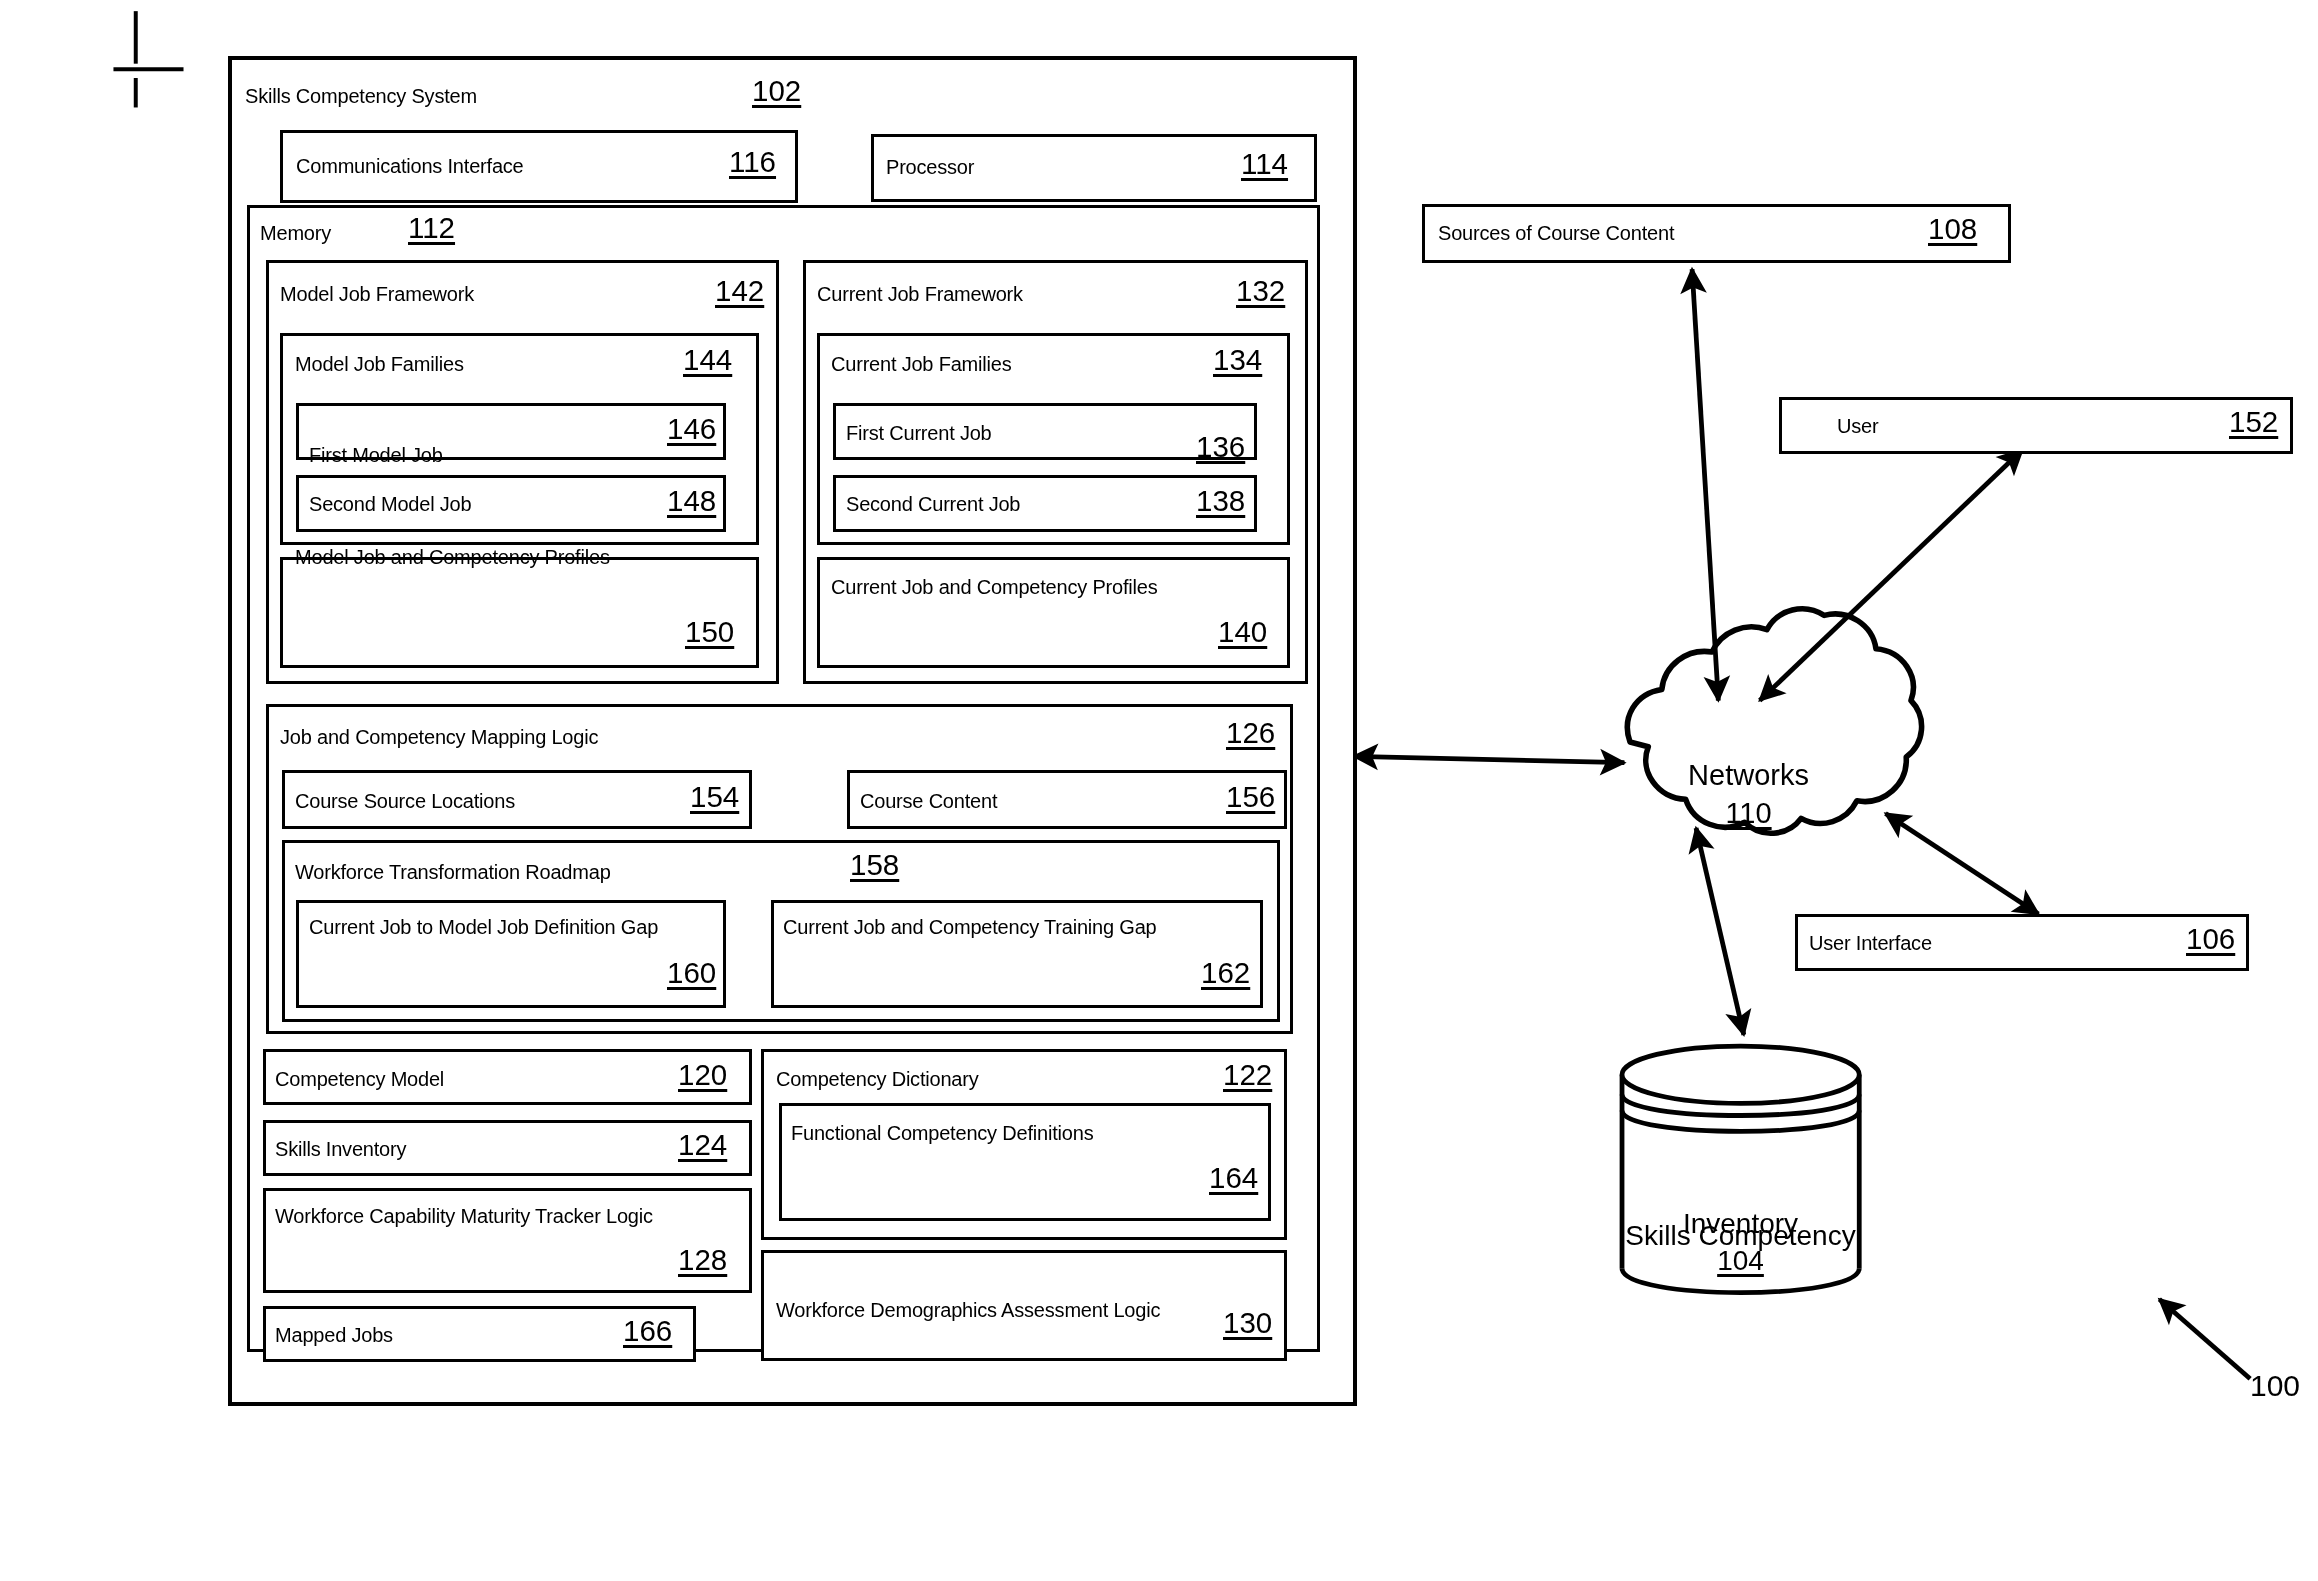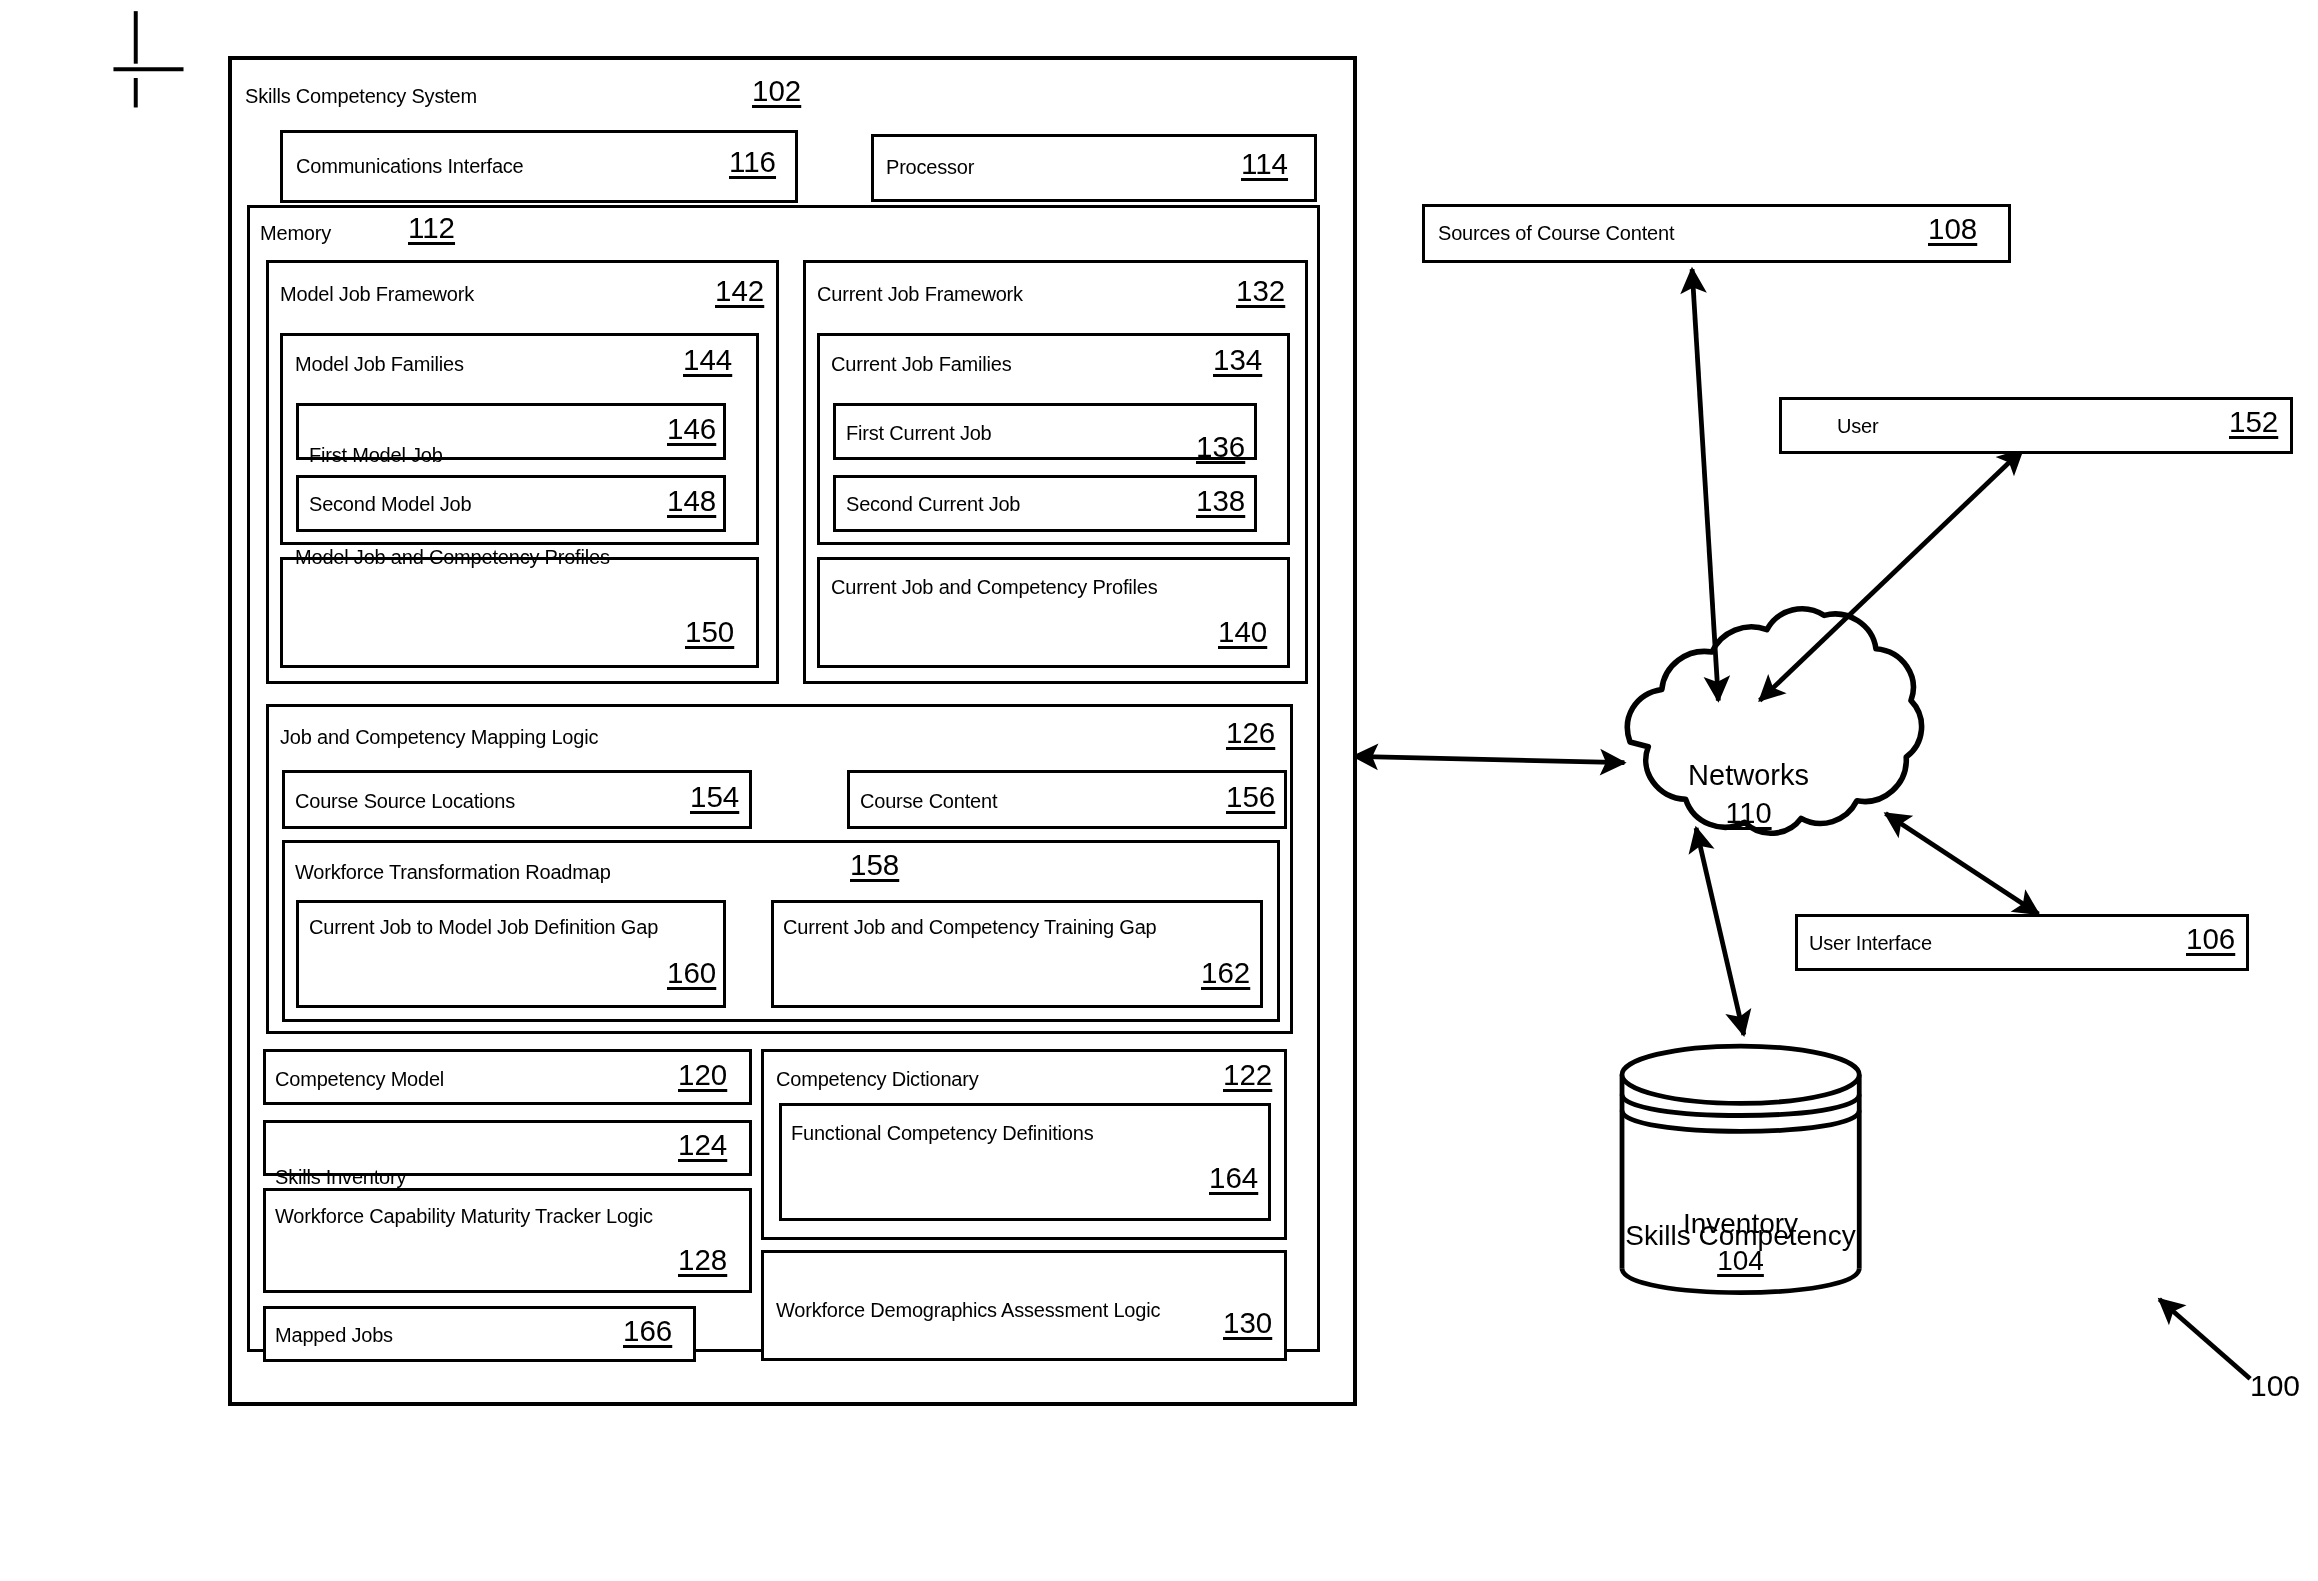--- a/index.html
+++ b/index.html
@@ -227,21 +227,21 @@
 
   <div class="pbox" style="left:771px; top:900px; width:492px; height:108px;"></div>
   <div class="ttl wrap" style="left:783px; top:909px; width:454px;">Current Job and Competency Training Gap</div>
   <div class="ref" style="left:1201px; top:954px;">162</div>
 
   <div class="pbox" style="left:263px; top:1049px; width:489px; height:56px;"></div>
   <div class="ttl" style="left:275px; top:1061px;">Competency Model</div>
   <div class="ref" style="left:678px; top:1056px;">120</div>
 
   <div class="pbox" style="left:263px; top:1120px; width:489px; height:56px;"></div>
-  <div class="ttl" style="left:275px; top:1159px;text-align:center;">Skills Inventory</div>
+  <div class="ttl" style="left:275px; top:1131px;text-align:center;">Skills Inventory</div>
   <div class="ref" style="left:678px; top:1126px;">124</div>
 
   <div class="pbox" style="left:263px; top:1188px; width:489px; height:105px;"></div>
   <div class="ttl wrap" style="left:275px; top:1198px; width:454px;">Workforce Capability Maturity Tracker Logic</div>
   <div class="ref" style="left:678px; top:1241px;">128</div>
 
   <div class="pbox" style="left:263px; top:1306px; width:433px; height:56px;"></div>
   <div class="ttl" style="left:275px; top:1317px;">Mapped Jobs</div>
   <div class="ref" style="left:623px; top:1312px;">166</div>
 

